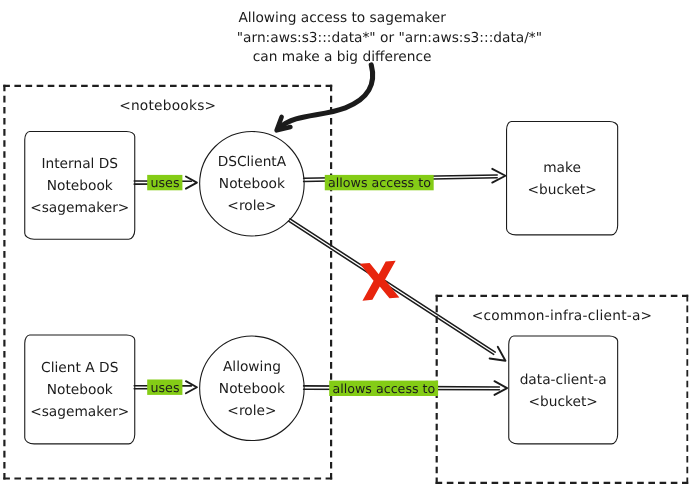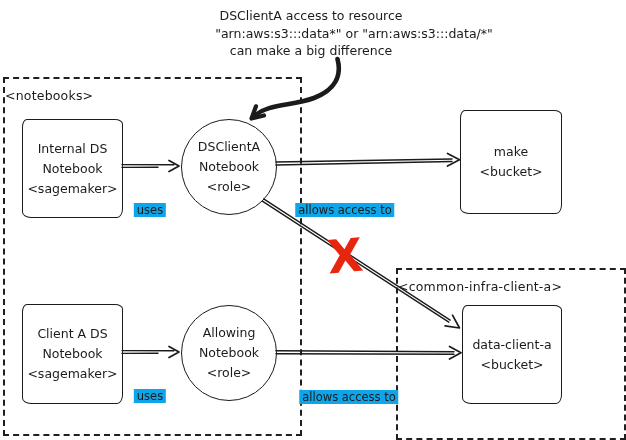--- a/index.html
+++ b/index.html
@@ -2,45 +2,45 @@
 <html><head>
 <meta charset="utf-8">
 <style>
   html,body { margin:0; padding:0; background:#fff; }
   .stage {
     position:relative; width:626px; height:440px; background:#ffffff;
     font-family:"DejaVu Sans","Liberation Sans",sans-serif; color:#1b1b1b;
     overflow:hidden;
   }
   .group { position:absolute; border:2px dashed #1f1f1f; z-index:1; background:transparent; }
-  .group-label { position:absolute; top:9px; left:0; right:0; font-size:12.5px; letter-spacing:0.2px; }
+  .group-label { position:absolute; top:9px; left:0; right:0; text-align:center; font-size:12.5px; letter-spacing:0.2px; }
   .node {
     position:absolute; border:1.8px solid #1b1b1b; background:#fff; z-index:2;
     display:flex; flex-direction:column; align-items:center; justify-content:center;
     text-align:center; font-size:12.5px; line-height:1.6;
   }
   .rect { border-radius:5px 8px 6px 9px / 8px 5px 9px 6px;text-align:right; }
   .circle { border-radius:50%; }
   svg.edges { position:absolute; left:0; top:0; z-index:3; pointer-events:none; }
   .edge-label {
-    position:absolute; transform:translate(-50%,-50%); background:#0ea5e9;
-    padding:0 3px; font-size:11.5px; white-space:nowrap; z-index:4;margin-top:44px;
+    position:absolute; transform:translate(-50%,-50%); background:#84cc16;
+    padding:0 3px; font-size:11.5px; white-space:nowrap; z-index:4;
   }
   .ann-line { position:absolute; transform:translateX(-50%); white-space:nowrap; font-size:12.5px; z-index:4; }
   .x-marker {
     position:absolute; left:345px; top:256px; transform:translate(-50%,-50%) rotate(-5deg);
     font-size:46px; font-weight:bold; color:#e8250e; z-index:5; line-height:1;
   }
 </style>
 </head>
 <body>
 
 <div class="stage">
 
-  <div class="ann-line" style="left:311px; top:8px;">DSClientA access to resource</div>
+  <div class="ann-line" style="left:311px; top:8px;">Allowing access to sagemaker</div>
   <div class="ann-line" style="left:354px; top:25.5px;">"arn:aws:s3:::data*" or "arn:aws:s3:::data/*"</div>
   <div class="ann-line" style="left:311px; top:43px;">can make a big difference</div>
 
   <div class="group" style="left:3px; top:77px; width:295px; height:355px;">
     <div class="group-label">&lt;notebooks&gt;</div>
   </div>
   <div class="group" style="left:396px; top:268px; width:226px; height:168px;">
     <div class="group-label">&lt;common-infra-client-a&gt;</div>
   </div>
 

